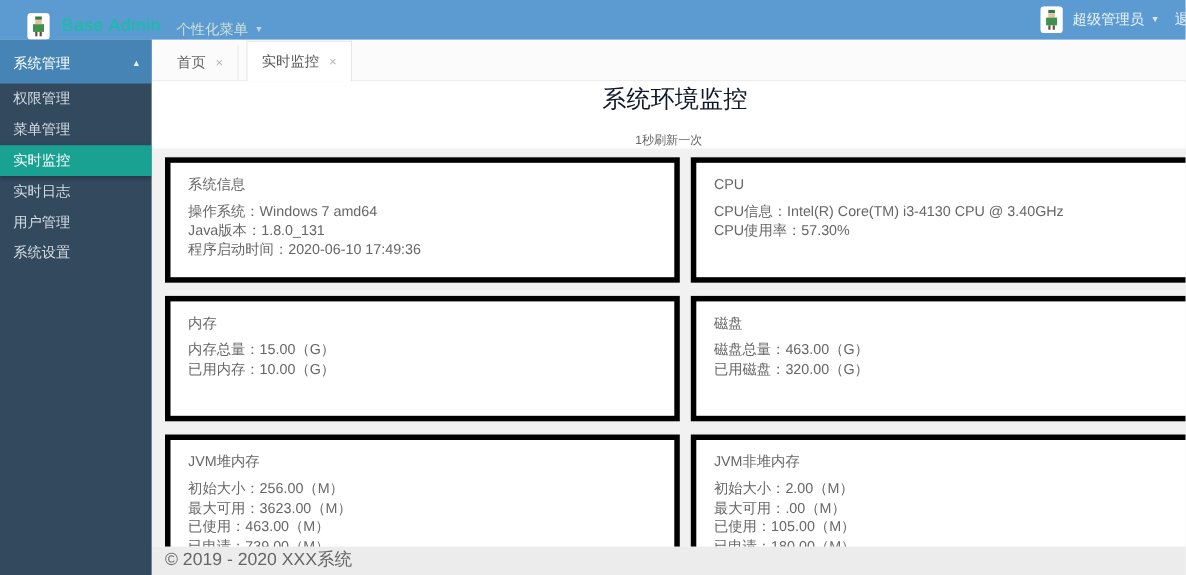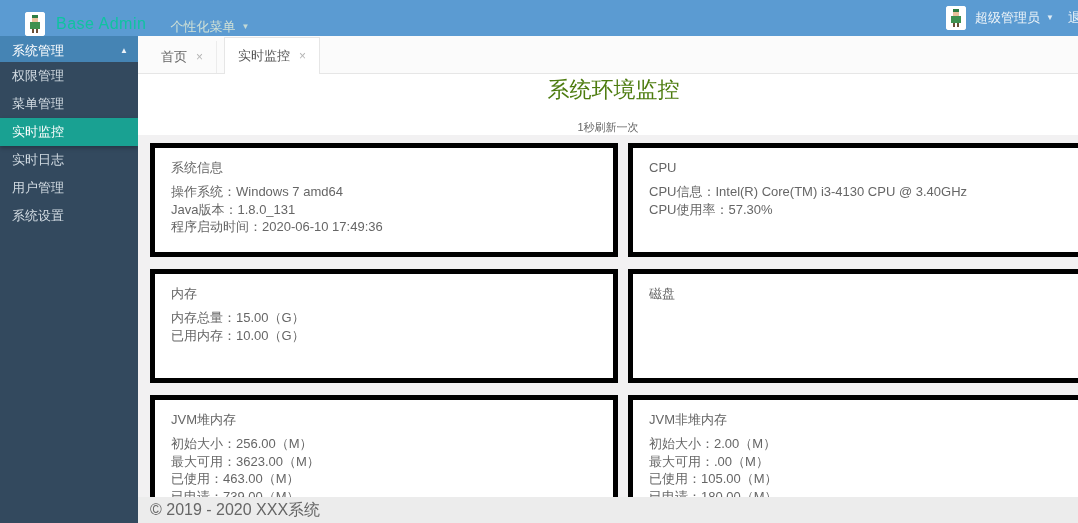--- a/index.html
+++ b/index.html
@@ -5,47 +5,47 @@
   * { margin:0; padding:0; box-sizing:border-box; }
   html,body { background:#dcdcdc; }
   body { font-family:"Liberation Sans","DejaVu Sans",sans-serif; }
   .page { width:1078px; height:523px; overflow:hidden; display:flex; flex-direction:column; background:#fff; position:relative; }
 
   
   .header { flex:0 0 36px; height:36px; background:#5b9bd2; display:flex; align-items:flex-end; position:relative; overflow:hidden; }
   .brand-area { display:flex; align-items:center; padding-left:25px; }
   .avatar { width:20px; height:24px; border-radius:3px; background:#fff; display:inline-block; flex:0 0 20px; }
   .brand-text { margin-left:11px; font-size:16px; color:#0fc3a0; letter-spacing:.5px; white-space:nowrap; }
-  .header-menu { margin-left:24px; color:#cfe0d6; font-size:13px; display:flex; align-items:center; gap:6px; cursor:pointer; white-space:nowrap; }
+  .header-menu { margin-left:14px; color:#cfe0d6; font-size:13px; display:flex; align-items:center; gap:6px; cursor:pointer; white-space:nowrap; }
   .caret { font-size:8px; line-height:1; opacity:.9; }
   .header-right { position:absolute; right:-16px; top:0; height:36px; display:flex; align-items:center; color:#eef4f8; font-size:13px; white-space:nowrap; }
   .header-right .avatar { margin-right:9px; }
   .user-chip { display:flex; align-items:center; gap:6px; cursor:pointer; }
   .logout-link { margin-left:14px; cursor:pointer; }
 
   
   .body-row { flex:1; display:flex; min-height:0; }
   .sidebar { flex:0 0 138px; width:138px; background:#33495e; }
-  .side-parent { height:26px; background:#4584b4; color:#fff; font-size:13px; padding:3px 10px 0 12px; display:flex; justify-content:space-between; align-items:center; cursor:pointer; }
+  .side-parent { height:40px; background:#4584b4; color:#fff; font-size:13px; padding:3px 10px 0 12px; display:flex; justify-content:space-between; align-items:center; cursor:pointer; }
   .side-parent .caret { color:#fff; }
   .side-item { height:28px; line-height:28px; padding-left:12px; color:#d3dce3; font-size:13px; cursor:pointer; }
   .side-item.active { background:#19a192; color:#fff; box-shadow:0 2px 4px rgba(0,0,0,.28); }
 
   .main { flex:1; display:flex; flex-direction:column; min-width:0; }
 
   
   .tabbar { flex:0 0 38px; height:38px; background:#fbfbfb; border-bottom:1px solid #e6e6e6; display:flex; align-items:flex-end; padding-left:10px;text-align:center; }
   .tab { height:32px; padding:0 13px; font-size:13px; color:#666; display:flex; align-items:center; gap:9px; cursor:pointer; }
   .tab .close { color:#b5b5b5; font-size:12px; line-height:1; }
   .tab.first { border-right:1px solid #ececec; }
   .tab.active { background:#fff; border:1px solid #e6e6e6; border-bottom:none; height:37px; margin-bottom:-1px; margin-left:7px; color:#555; }
 
   
   .title-section { flex:0 0 46px; background:#fff; text-align:center; padding-top:3px; }
-  .page-title { font-size:22px; font-weight:400; color:#4d7c0f; line-height:26px;margin-left:11px; }
+  .page-title { font-size:22px; font-weight:400; color:#0f172a; line-height:26px;margin-left:11px; }
   .page-subtitle { font-size:11px; color:#666; margin-top:17px; }
 
   
   .content { flex:1; background:#f2f1f2; padding:8px 0 0 12px; overflow:hidden; }
   .prow { display:flex; gap:10px; margin-bottom:12px; }
   .panel { flex:0 0 468px; width:468px; min-height:114px; background:#fff; border:5px solid #000000; padding:12px 16px; }
   .panel-title { font-size:13px; color:#666; line-height:15px; }
   .panel-lines { margin-top:8px; }
   .pline { font-size:13px; color:#666; line-height:17.5px; white-space:nowrap; }
 
@@ -150,20 +150,24 @@
         <div class="prow">
           <div class="panel">
             <div class="panel-title">内存</div>
             <div class="panel-lines">
               <div class="pline">内存总量：15.00（G）</div>
               <div class="pline">已用内存：10.00（G）</div>
             </div>
           </div>
           <div class="panel">
             <div class="panel-title">磁盘</div>
+            <div class="panel-lines">
+              <div class="pline">磁盘总量：463.00（G）</div>
+              <div class="pline">已用磁盘：320.00（G）</div>
+            </div>
           </div>
         </div>
 
         <div class="prow">
           <div class="panel">
             <div class="panel-title">JVM堆内存</div>
             <div class="panel-lines">
               <div class="pline">初始大小：256.00（M）</div>
               <div class="pline">最大可用：3623.00（M）</div>
               <div class="pline">已使用：463.00（M）</div>

